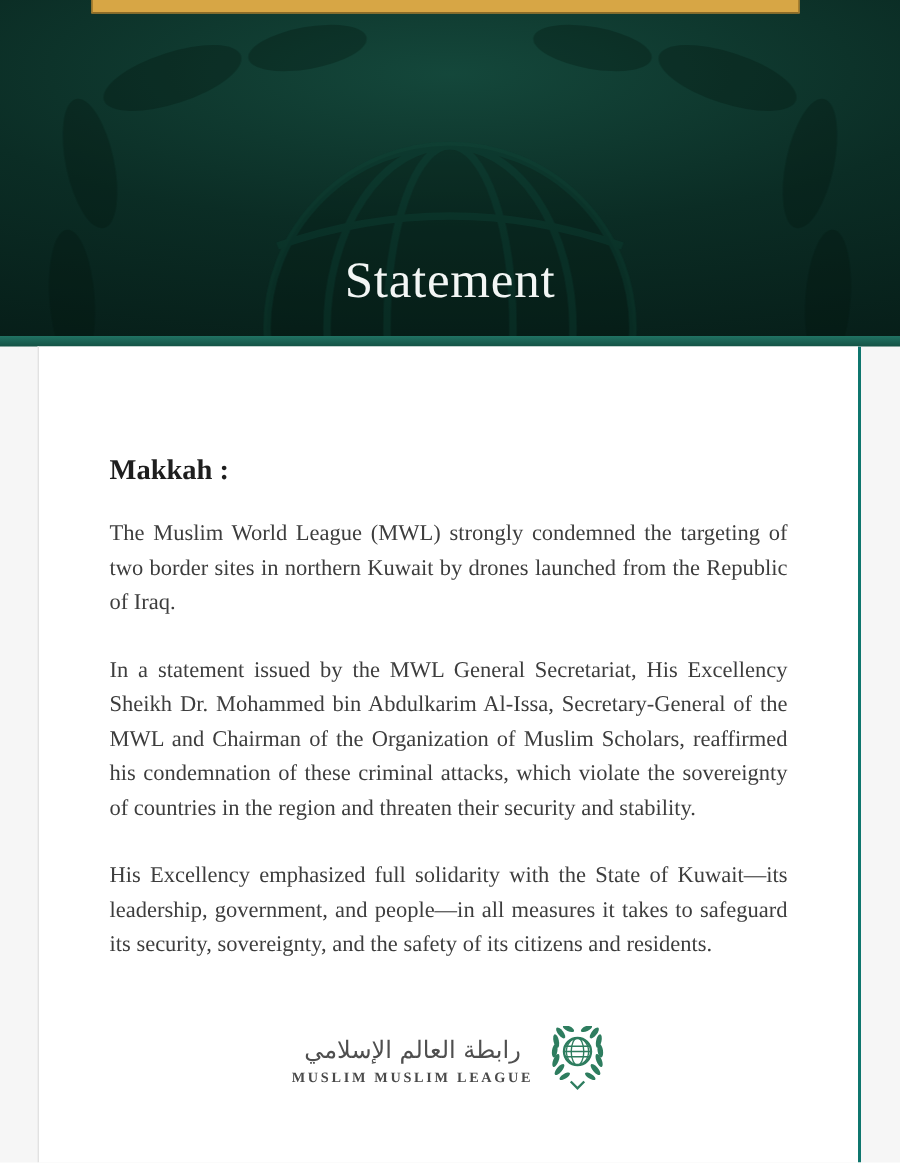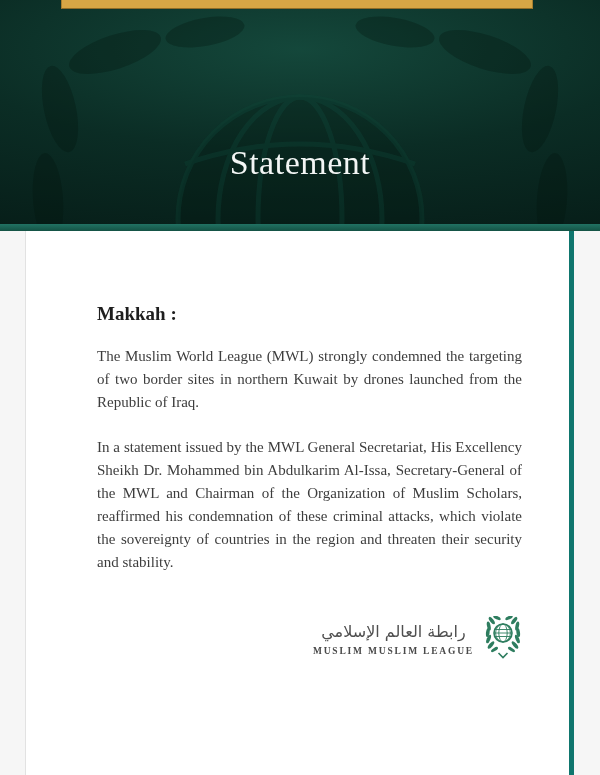--- a/index.html
+++ b/index.html
@@ -36,21 +36,21 @@
     height: 9px;
     background: #D7A645;
     border-bottom: 1px solid #8F6C27;
     border-left: 1px solid #A87F2F;
     border-right: 1px solid #A87F2F;
     box-sizing: border-box;
   }
   .hero-title {
     position: absolute;
     left: 0;
-    top: 144px;
+    top: 169px;
     width: 100%;
     margin: 0;
     text-align: center;
     font-family: "Liberation Serif", serif;
     font-weight: normal;
     font-size: 34px;
     letter-spacing: 0.5px;
     color: #F3F6F5;
   }
   .teal-strip {
@@ -61,22 +61,22 @@
   
   .card {
     position: absolute;
     left: 25px;
     top: 231px;
     width: 549px;
     height: 544px;
     box-sizing: border-box;
     background: #FFFFFF;
     border-left: 1px solid #E2E2E2;
-    border-right: 5px solid #0f766e;
-    padding: 72px 47px 0 71px;
+    border-right: 2px solid #0f766e;
+    padding: 72px 47px 0 47px;
   }
   .card h2 {
     margin: 0 0 20px 0;
     font-family: "Liberation Serif", serif;
     font-size: 19px;
     font-weight: bold;
     color: #1E1E1E;
   }
   .card p {
     margin: 0 0 22px 0;
@@ -84,21 +84,21 @@
     line-height: 23px;
     color: #3D3D3D;
     text-align: justify;
     font-family: Liberation Serif, serif;
   }
 
   
   .logo {
     margin-top: 42px;
     display: flex;
-    justify-content: flex-end;
+    justify-content: center;
     align-items: center;
     gap: 10px;
   }
   .logo-text { text-align: center; }
   .logo-arabic {
     font-family: "DejaVu Sans", sans-serif;
     font-size: 16px;
     line-height: 24px;
     color: #4F4F4F;
     direction: rtl;
@@ -141,20 +141,21 @@
     <div class="gold-bar"></div>
     <h1 class="hero-title">Statement</h1>
   </header>
 
   <div class="teal-strip"></div>
 
   <main class="card">
     <h2>Makkah :</h2>
     <p>The Muslim World League (MWL) strongly condemned the targeting of two border sites in northern Kuwait by drones launched from the Republic of Iraq.</p>
     <p>In a statement issued by the MWL General Secretariat, His Excellency Sheikh Dr. Mohammed bin Abdulkarim Al-Issa, Secretary-General of the MWL and Chairman of the Organization of Muslim Scholars, reaffirmed his condemnation of these criminal attacks, which violate the sovereignty of countries in the region and threaten their security and stability.</p>
+    <p>His Excellency emphasized full solidarity with the State of Kuwait—its leadership, government, and people—in all measures it takes to safeguard its security, sovereignty, and the safety of its citizens and residents.</p>
 
     <div class="logo">
       <div class="logo-text">
         <div class="logo-arabic">رابطة العالم الإسلامي</div>
         <div class="logo-english">MUSLIM MUSLIM LEAGUE</div>
       </div>
       <svg width="38" height="44" viewBox="0 0 38 44" aria-hidden="true">
         <g fill="#2E7D5F">
           <ellipse cx="7" cy="29" rx="1.8" ry="4.6" transform="rotate(40 7 29)"></ellipse>
           <ellipse cx="4.6" cy="23" rx="1.8" ry="4.6" transform="rotate(22 4.6 23)"></ellipse>

